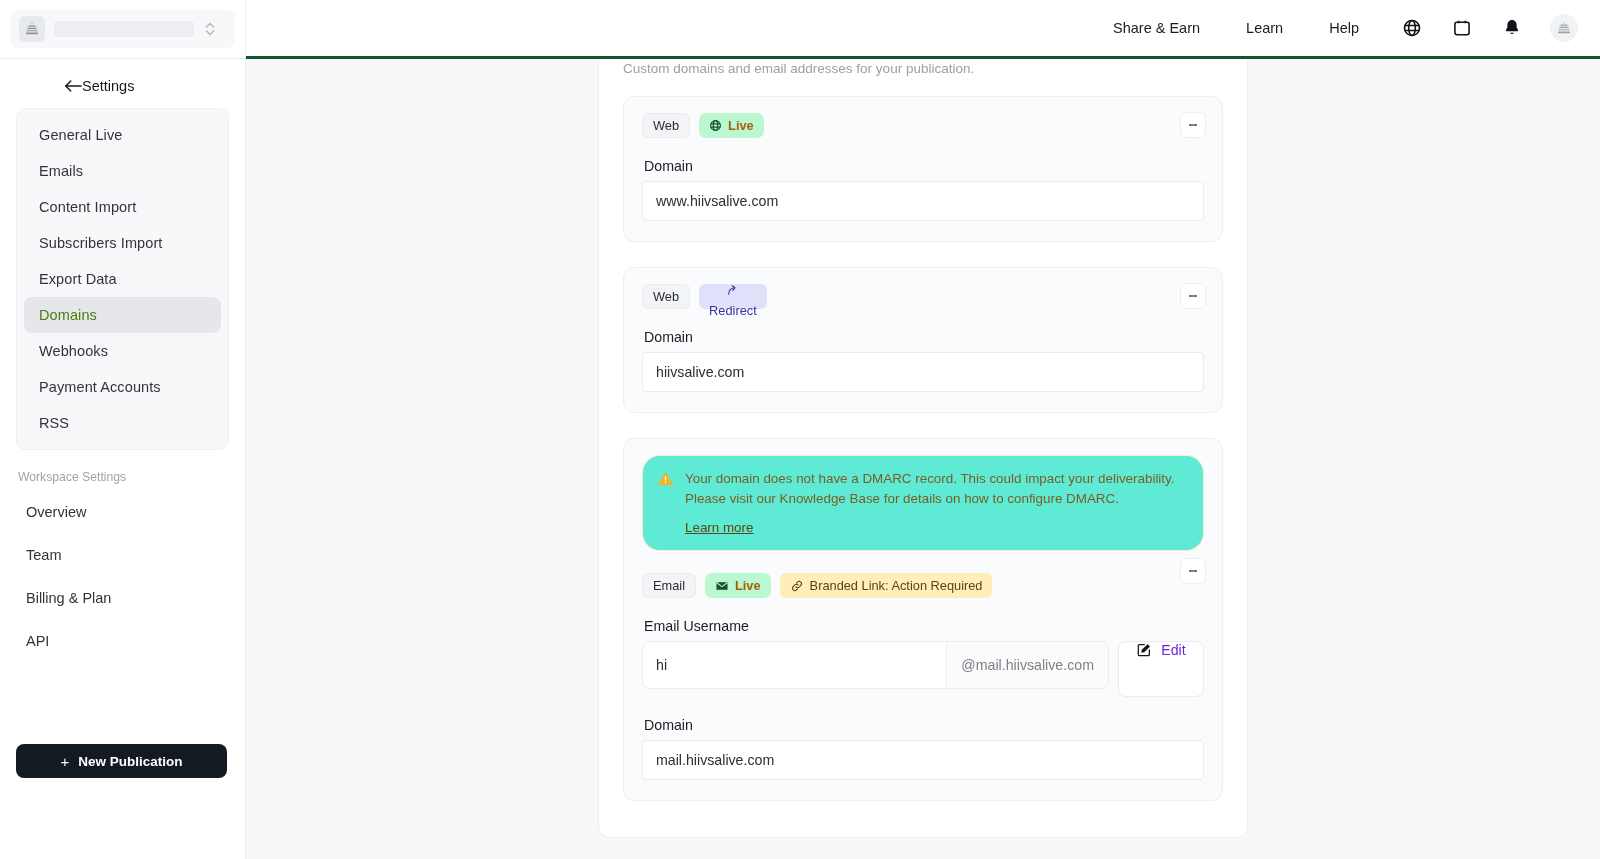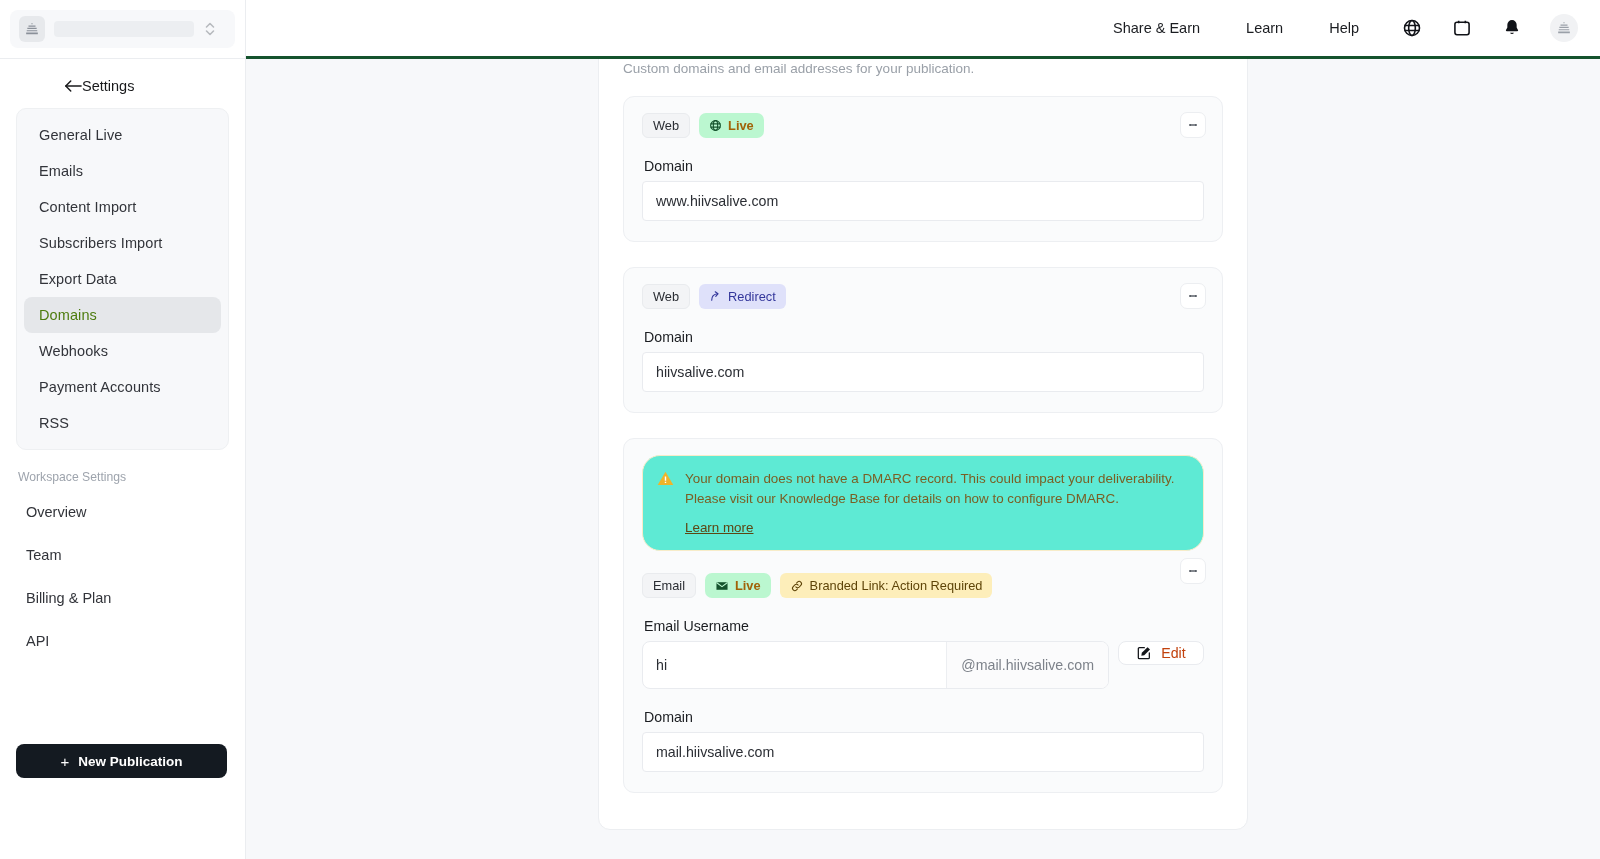--- a/index.html
+++ b/index.html
@@ -163,21 +163,21 @@
   .badge {
     height: 25px;
     display: inline-flex; align-items: center; gap: 6px;
     padding: 0 10px;
     border-radius: 6px;
     font-size: 12.8px;
     white-space: nowrap;
   }
   .badge-plain { background: #f3f4f6; border: 1px solid #e9ebee; color: #2a2d33; }
   .badge-live  { background: #bbf7d0; color: #a16207; font-weight: 700; border-radius: 7px; }
-  .badge-redirect { background: #dfe1fa; color: #33369b; font-weight: 500; }
+  .badge-redirect { background: #dfe1fa; color: #33369b; font-weight: 500; flex-direction: column; }
   .badge-warn  { background: #fdeeba; color: #5e4408; font-weight: 400; }
 
   .kebab {
     position: absolute; right: 16px; top: 15px;
     width: 26px; height: 26px;
     border: 1px solid #eceef1;
     background: #ffffff;
     border-radius: 7px;
     display: flex; align-items: center; justify-content: center;
     cursor: pointer;
@@ -238,27 +238,27 @@
     padding: 0 13px; font-size: 14.2px; color: #2b2e34; cursor: text;
   }
   .split-right {
     display: flex; align-items: center;
     padding: 0 14px;
     background: #fbfbfc;
     border-left: 1px solid #eceef1;
     font-size: 14.2px; color: #7d828a;
   }
   .edit-btn {
-    width: 86px; height: 24px;
+    width: 86px; height: 56px;
     border: 1px solid #e9ebef;
     border-radius: 8px;
     background: #ffffff;
-    display: flex; align-items: center; justify-content: center;
+    display: flex; justify-content: center;
     gap: 9px;
-    font-size: 14.2px; color: #c2410c;
+    font-size: 14.2px; color: #6d28d9;
     cursor: pointer;
   }
 
   svg { display: block; }
 </style>
 </head>
 <body>
 
 <div class="app">
 

